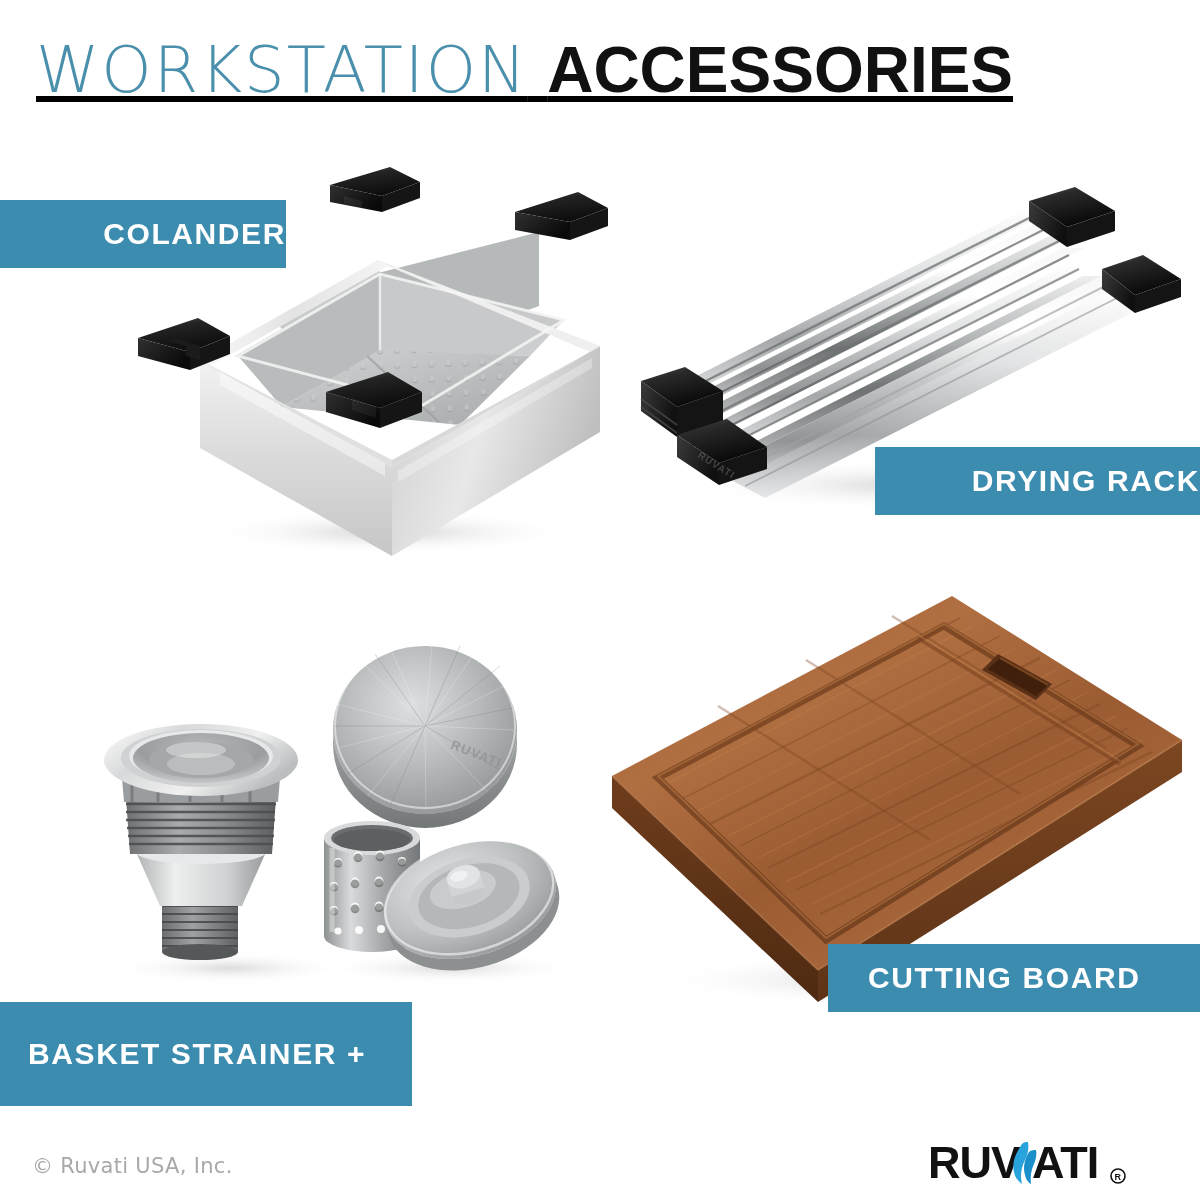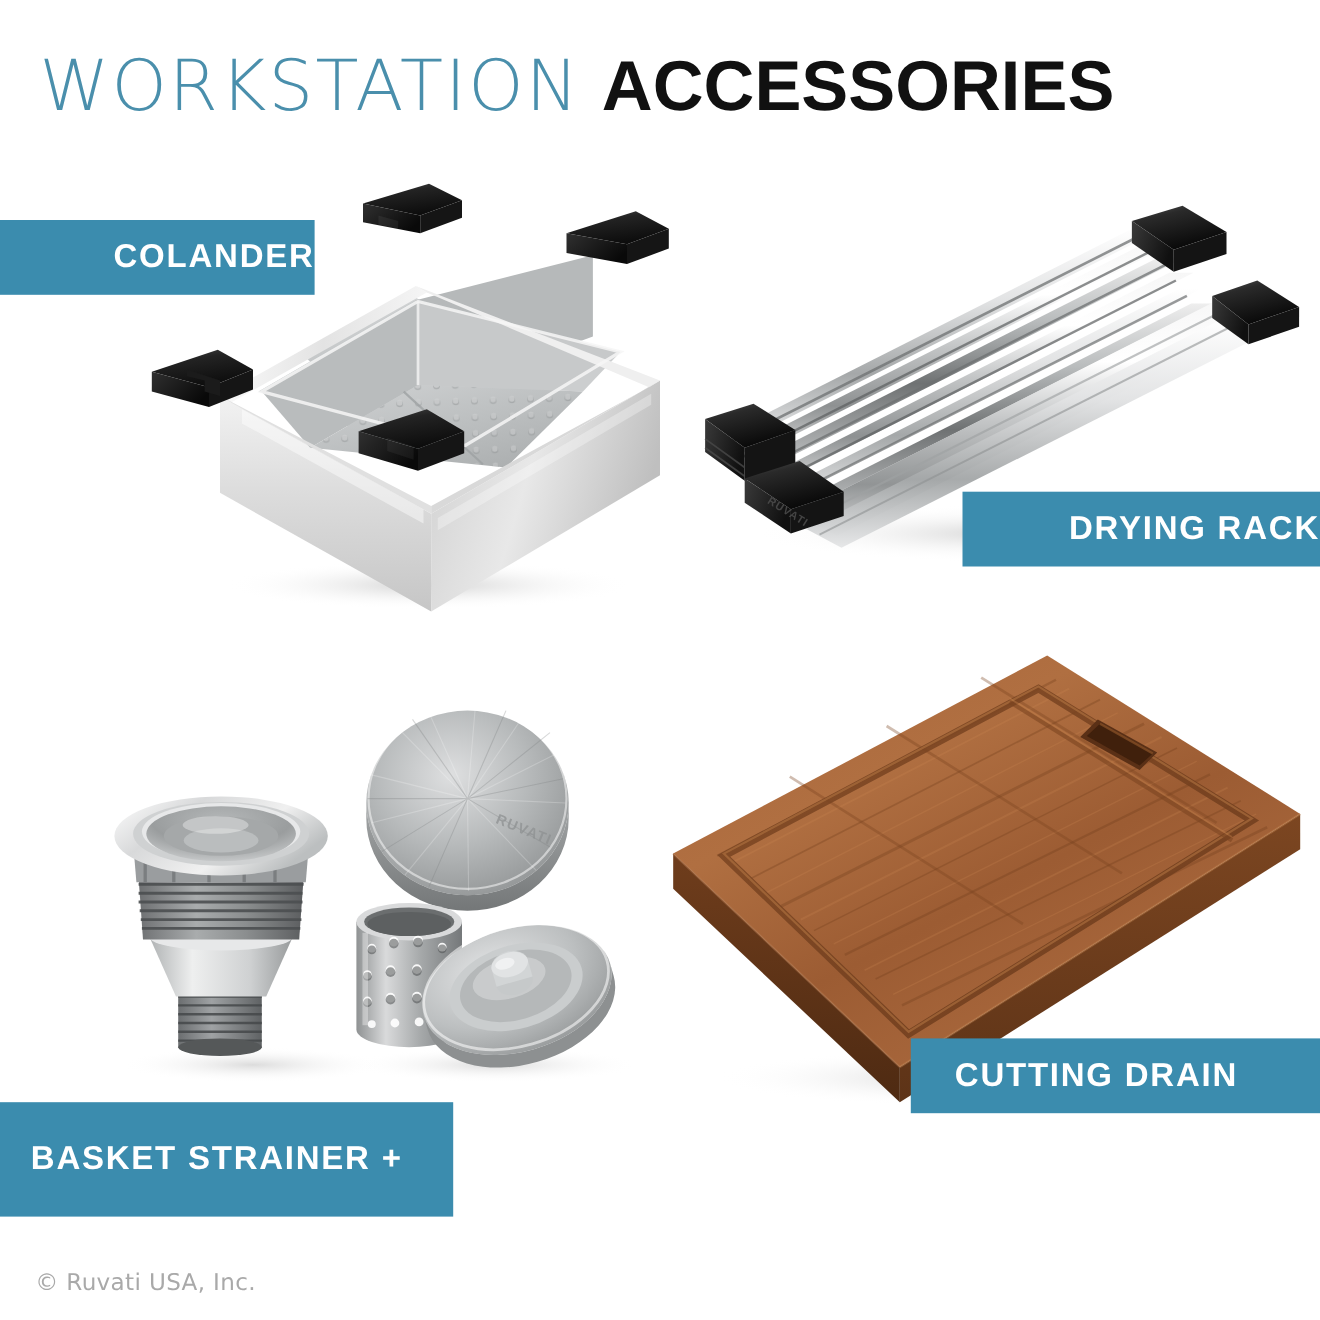--- a/index.html
+++ b/index.html
@@ -11,22 +11,22 @@
     position:relative; overflow:hidden;
     background:#ffffff;
   }
 
   
   #header{
     position:absolute; left:0; top:0; width:1200px; height:150px;
   }
   #page-title{
     position:absolute; left:36px; top:34px;
-    font-size:64px; line-height:88px;
-    letter-spacing:1.5px; white-space:nowrap;
+    font-size:64px; line-height:72px;
+    letter-spacing:1.5px; white-space:nowrap;text-decoration:underline;
   }
   #title-light{
     color:#4a8fac; font-weight:300;
     font-family:"DejaVu Sans","Liberation Sans",sans-serif;
     letter-spacing:2px;
   }
   #title-bold{
     color:#111111; font-weight:bold;
     letter-spacing:0px;
   }
@@ -592,22 +592,38 @@
 
 <div class="label-chip" id="label-colander" style="background: rgb(59, 140, 174); color: rgb(255, 255, 255);">
   <span class="chip-text">COLANDER</span>
 </div>
 
 <div class="label-chip" id="label-drying-rack" style="background: rgb(59, 140, 174); color: rgb(255, 255, 255);">
   <span class="chip-text">DRYING RACK</span>
 </div>
 
 <div class="label-chip" id="label-cutting-board" style="background: rgb(59, 140, 174); color: rgb(255, 255, 255);">
-  <span class="chip-text">CUTTING DRAIN</span>
+  <span class="chip-text">CUTTING BOARD</span>
 </div>
 
 <div class="label-chip" id="label-basket" style="background: rgb(59, 140, 174); color: rgb(255, 255, 255);">
   <span class="chip-text">BASKET STRAINER +</span>
 </div>
 
 <div id="footer">
   <div id="copyright" style="color: rgb(169, 169, 169);">© Ruvati USA, Inc.</div>
+  <div id="brand-logo">
+    <svg width="216" height="52" viewBox="0 0 216 52" xmlns="http://www.w3.org/2000/svg">
+
+      <text x="0" y="40" fill="#111111" font-family="Liberation Sans, sans-serif" font-size="45" font-weight="bold" letter-spacing="-1">RUV</text>
+
+      <g>
+        <path d="M94,6 C86,18 84,26 86,34 C87,40 91,44 94,46 C92,38 93,30 97,22 C100,16 101,10 100,4 C98,4 96,4 94,6 Z" fill="#29a3dc"></path>
+        <path d="M101,14 C96,22 95,30 97,37 C98,42 101,45 103,46 C102,39 103,32 106,26 C108,21 109,16 108,12 C106,12 103,12 101,14 Z" fill="#1b8fc9"></path>
+      </g>
+
+      <text x="104" y="40" fill="#111111" font-family="Liberation Sans, sans-serif" font-size="45" font-weight="bold" letter-spacing="-1">ATI</text>
+
+      <circle cx="190" cy="38" r="7" fill="none" stroke="#111111" stroke-width="1.6"></circle>
+      <text x="186.5" y="42" fill="#111111" font-family="Liberation Sans, sans-serif" font-size="9" font-weight="bold">R</text>
+    </svg>
+  </div>
 </div>
 
 </body></html>

